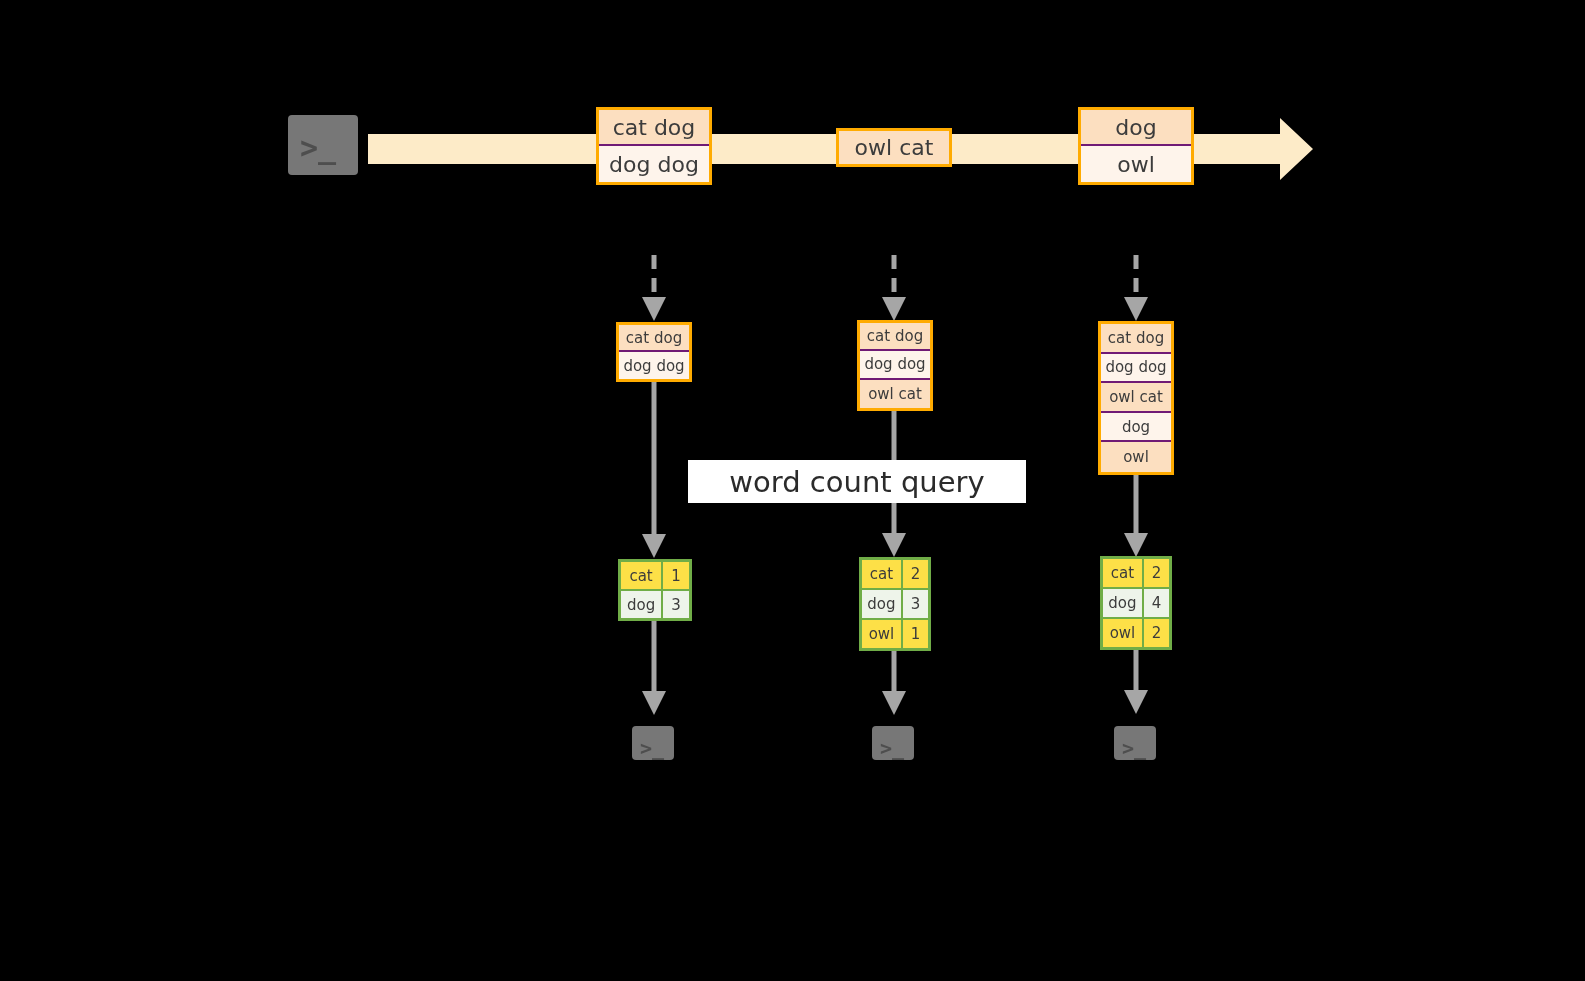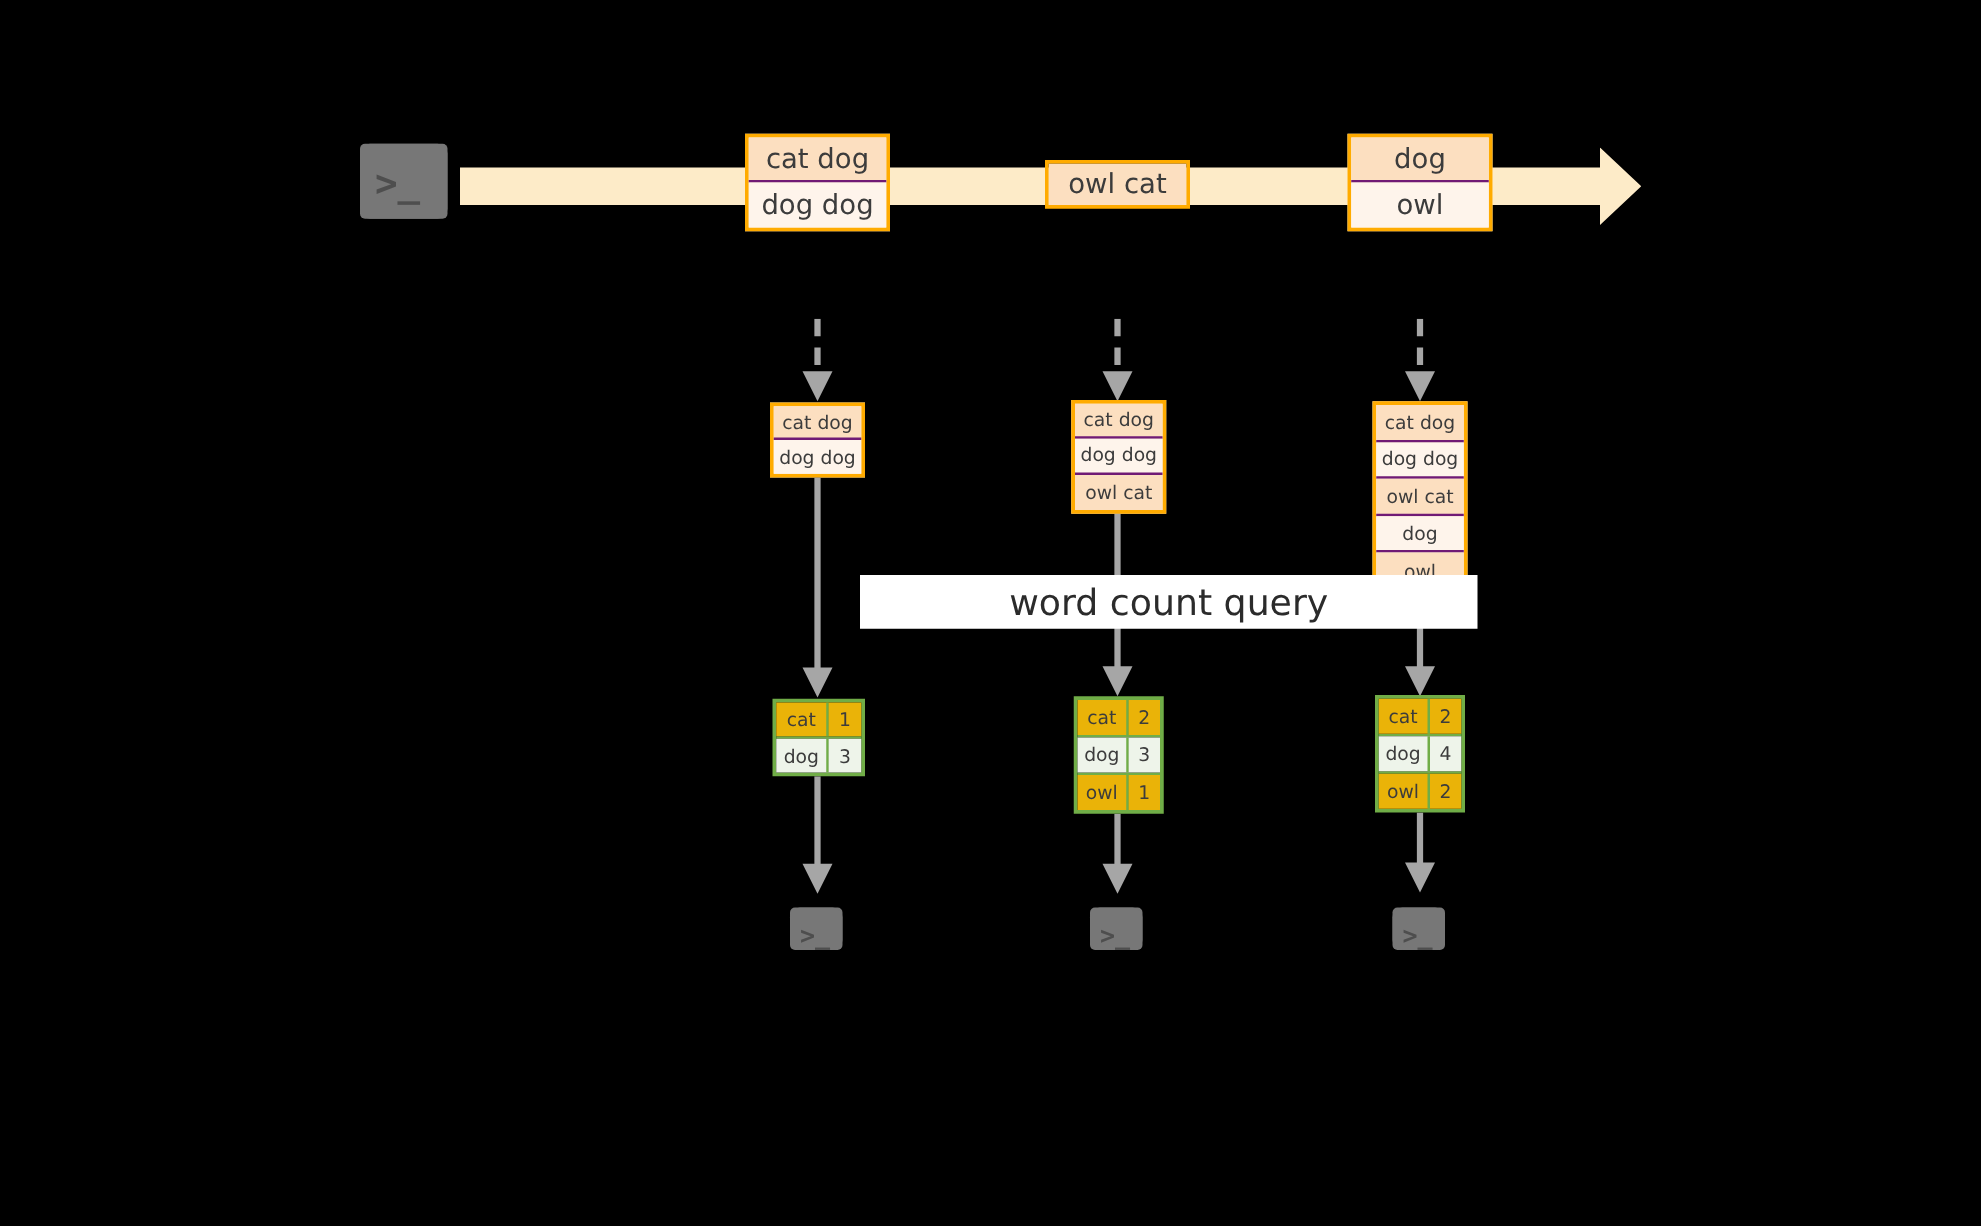--- a/index.html
+++ b/index.html
@@ -91,21 +91,21 @@
   .cnt-row:last-child { border-bottom: none; }
   .cnt-key, .cnt-val {
     box-sizing: border-box;
     display: flex;
     align-items: center;
     justify-content: center;
     color: #3c3c3c;
     white-space: nowrap;
   }
   .cnt-key { border-right: 2px solid #70AD47; }
-  .cnt-row.dark  .cnt-key, .cnt-row.dark  .cnt-val { background: #eab308; }
+  .cnt-row.dark  .cnt-key, .cnt-row.dark  .cnt-val { background: #fde047; }
   .cnt-row.light .cnt-key, .cnt-row.light .cnt-val { background: #EEF4EA; }
 
   
   .conn { position: absolute; }
 
   
   .query-band {
     position: absolute;
     background: #FFFFFF;
     display: flex;
@@ -260,15 +260,15 @@
     <line x1="16" y1="0" x2="16" y2="42" stroke="#A6A6A6" stroke-width="5"></line>
     <path d="M 4 40 L 28 40 L 16 64 Z" fill="#A6A6A6"></path>
   </svg>
 
   <div class="terminal" style="left:1104px; top:716px; width:62px; height:54px;">
     <div class="hatch"></div>
     <div class="inner"></div>
     <div class="prompt" style="left:8px; top:12px; font-size:20px;">&gt;_</div>
   </div>
 
-  <div class="query-band" style="left:688px; top:460px; width:494px; height:43px; font-size:29px;">word count query</div>
+  <div class="query-band" style="left:688px; top:460px; width:338px; height:43px; font-size:29px;">word count query</div>
 
 </div>
 
 </body></html>

